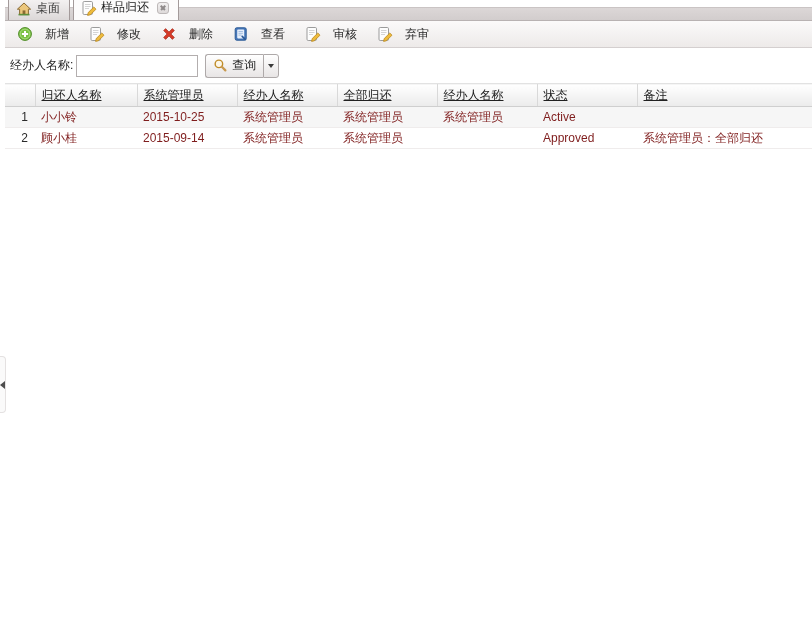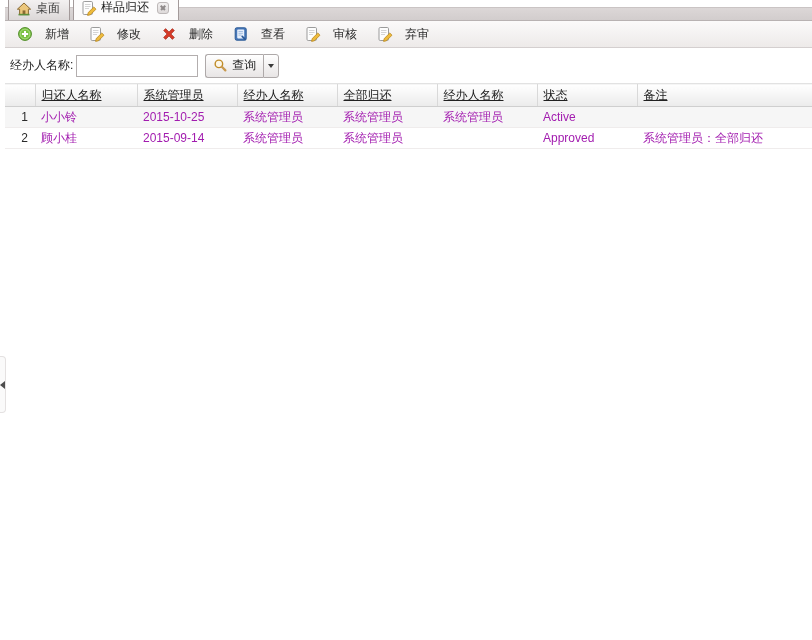--- a/index.html
+++ b/index.html
@@ -89,21 +89,21 @@
     height:23px; font-weight:normal; text-align:left; padding:0 6px;
     background:linear-gradient(#ffffff,#ebebeb);
     border-top:1px solid #e2e2e2;
     border-bottom:1px solid #cfcfcf;
     border-left:1px solid #d9d9d9;
     color:#212121; overflow:hidden; white-space:nowrap; cursor:pointer;text-decoration:underline;
   }
   thead th:first-child { border-left:none; }
   tbody td {
     height:21px; padding:0 6px; border-bottom:1px solid #efecec;
-    color:#a21caf; overflow:hidden; white-space:nowrap; background:#fff;
+    color:#7f1d1d; overflow:hidden; white-space:nowrap; background:#fff;
   }
   tr.alt td { background:#f6f6f6; }
   td.rownum { text-align:right; padding-right:7px; color:#2a2a2a; }
 
   
   .splitter {
     position:absolute; left:0; top:356px; width:6px; height:57px;
     border:1px solid #e4e1e1; border-left:none; border-radius:0 4px 4px 0;
     background:#fafafa; display:flex; align-items:center; justify-content:center;
     cursor:pointer;

